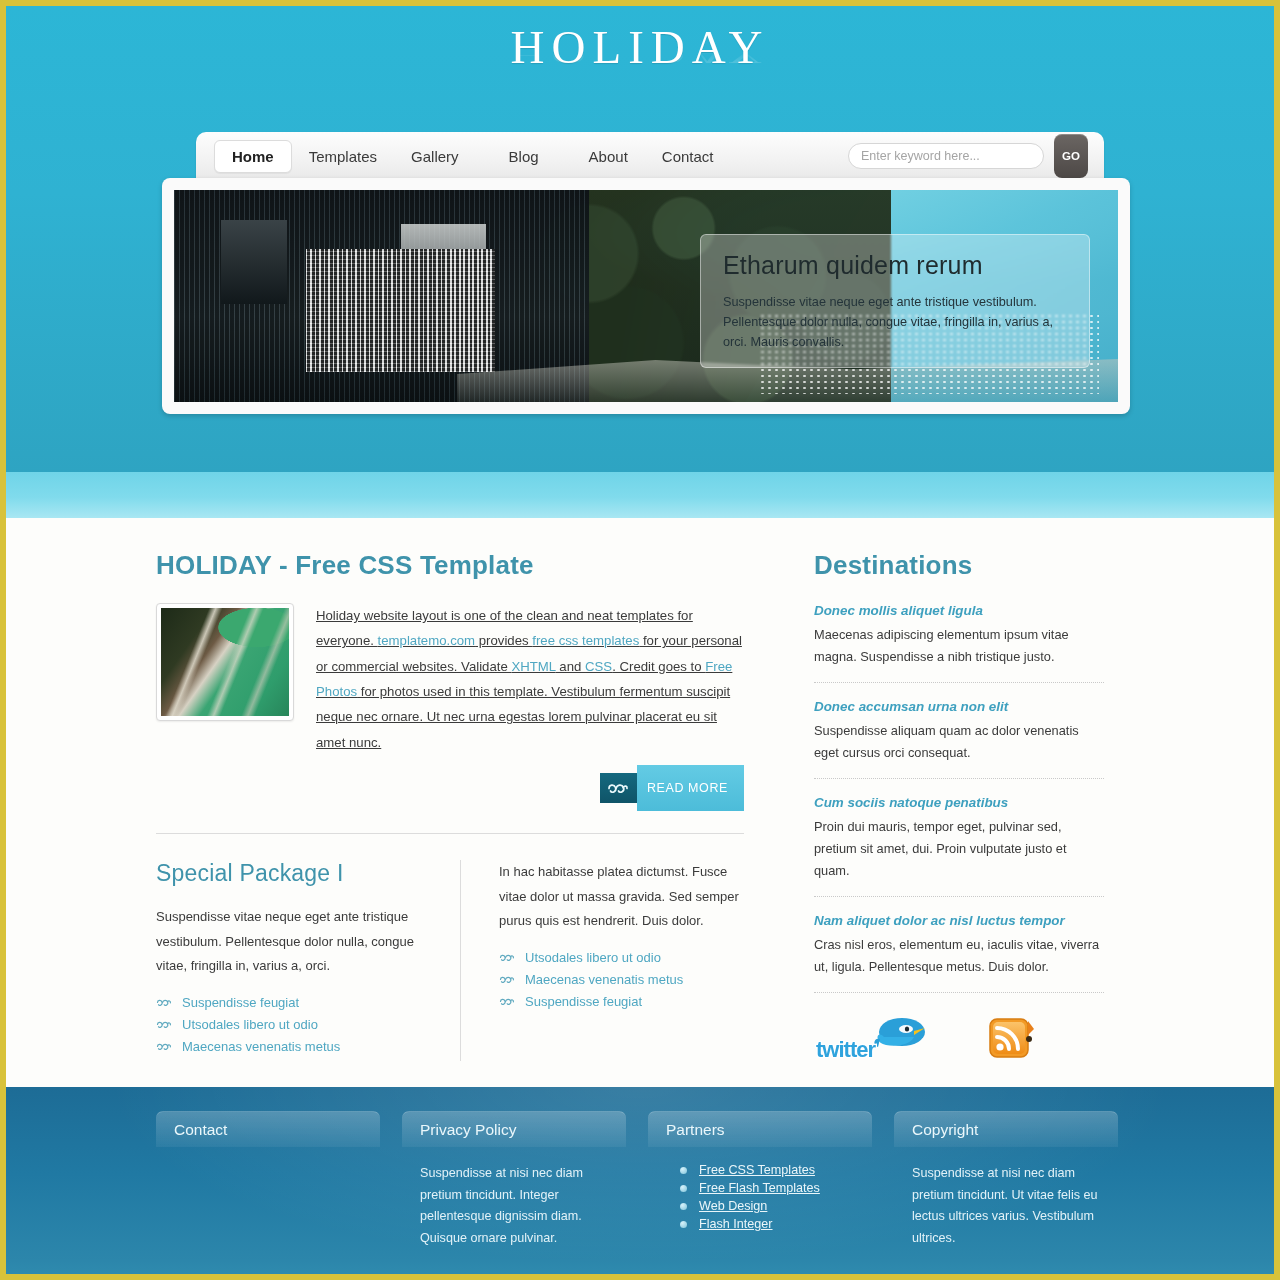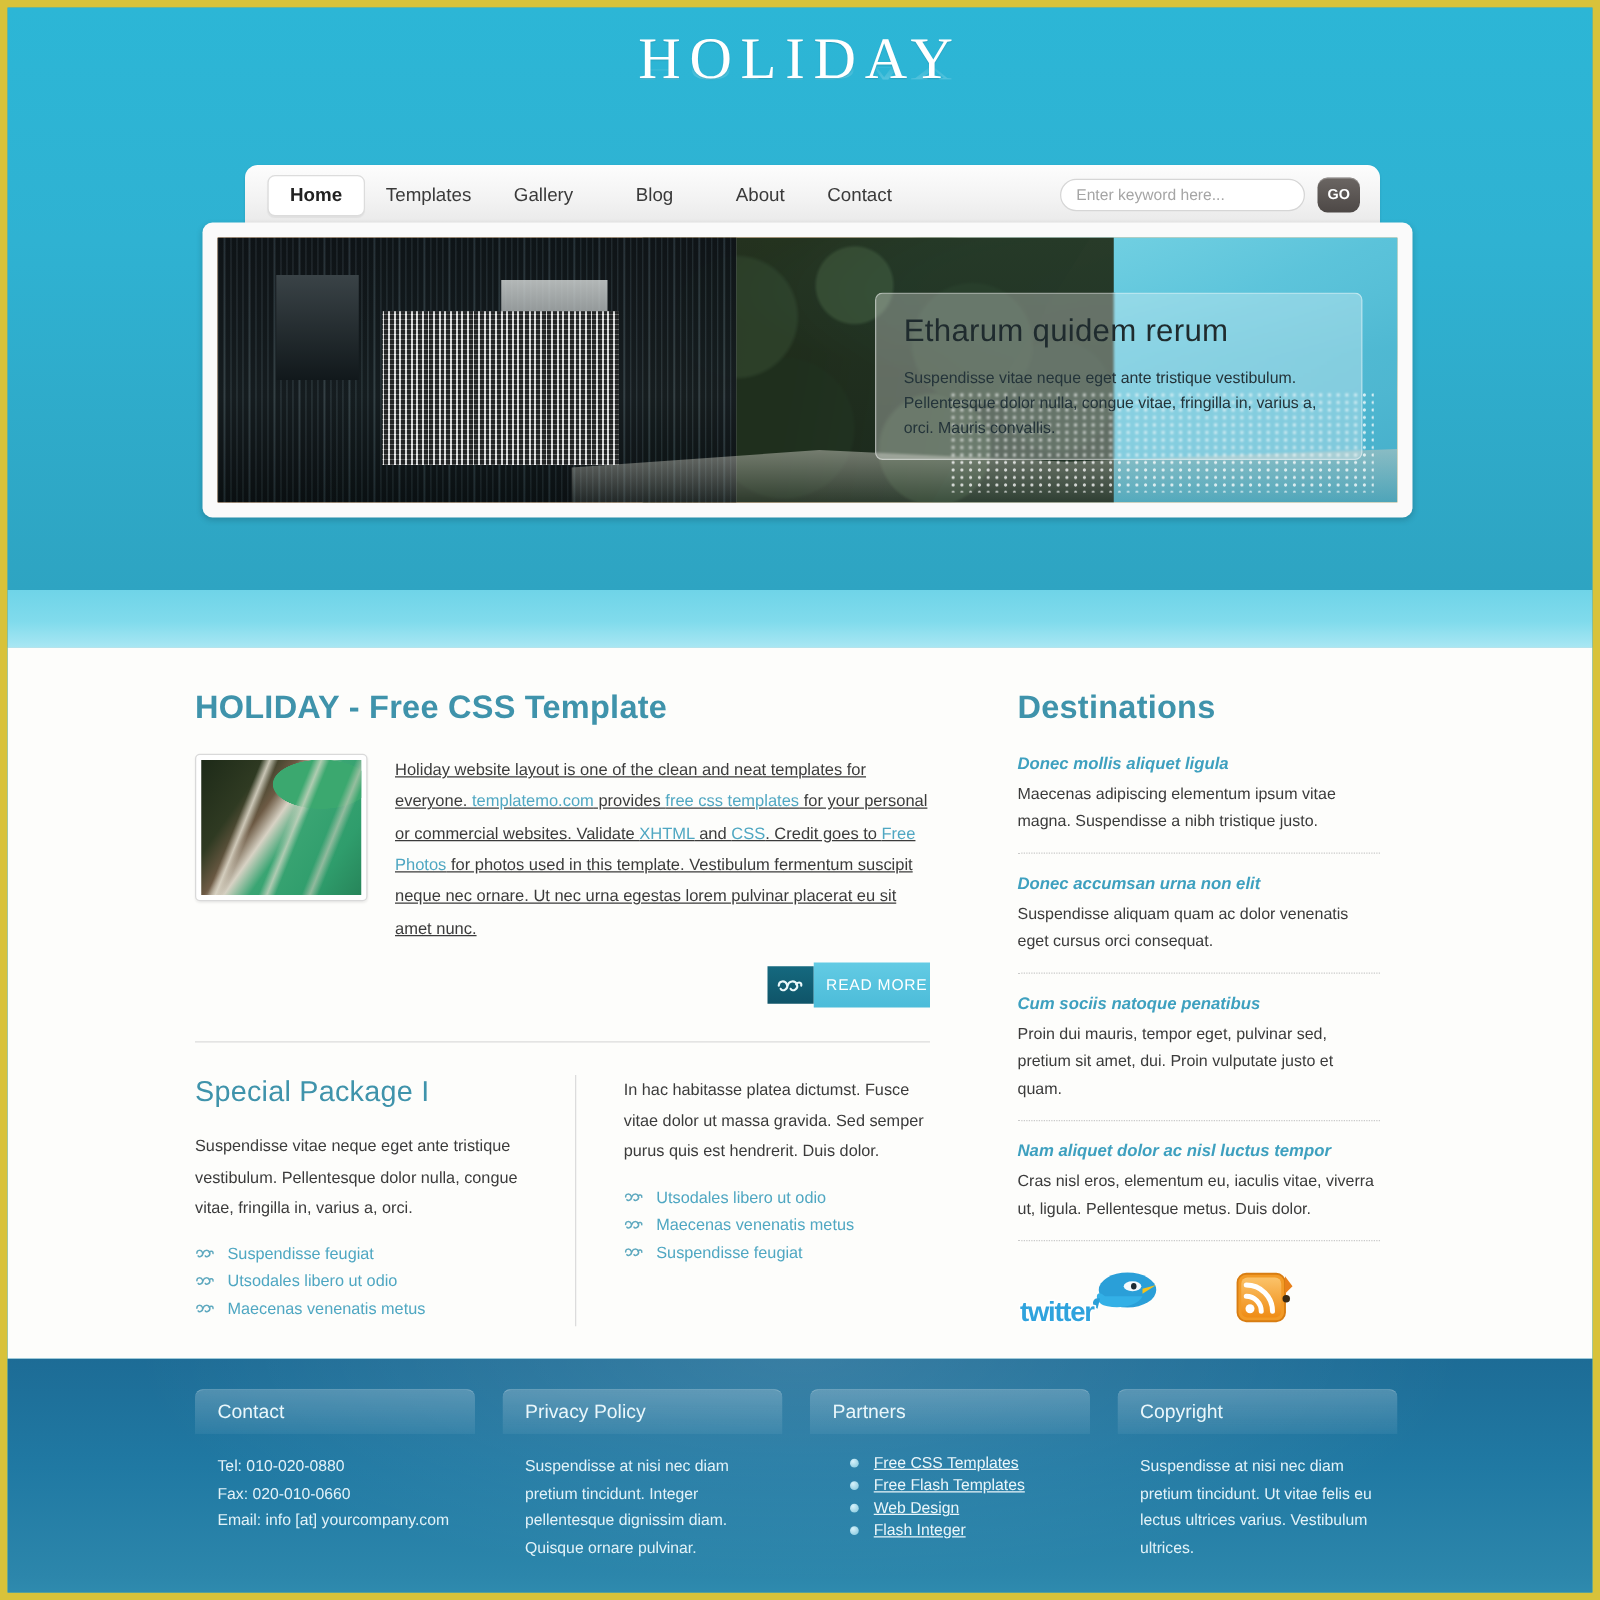--- a/index.html
+++ b/index.html
@@ -65,21 +65,21 @@
   .search-input{
     width:196px; height:26px;
     border:1px solid #d6d6d6; border-radius:13px;
     background:#fff; padding:0 12px;
     font-size:12.5px; color:#333;
     font-family:"Liberation Sans", sans-serif;
     outline:none;
   }
   .search-input::placeholder{ color:#a5a5a5; }
   .go-btn{
-    width:34px; height:28px; margin-left:10px;
+    width:34px; height:44px; margin-left:10px;
     background:linear-gradient(180deg,#6b6663 0%,#4d4846 100%);
     border:none; border-radius:8px;
     color:#fff; font-size:11.5px; font-weight:bold;
     font-family:"Liberation Sans", sans-serif;
     cursor:pointer;
     box-shadow:inset 0 1px 0 rgba(255,255,255,.25);
   }
 
   
   .slider{
@@ -226,21 +226,21 @@
   .readmore{
     display:flex; align-items:center; height:30px; cursor:pointer;
   }
   .readmore .icon-box{
     width:37px; height:30px;
     background:linear-gradient(180deg,#15697f 0%,#0f5468 100%);
     display:flex; align-items:center; justify-content:center;
   }
   .readmore .icon-box svg{ display:block; }
   .readmore .label{
-    height:36px; padding:0 2px 0 10px;
+    height:46px; padding:0 16px 0 10px;
     background:linear-gradient(180deg,#63cbe4 0%,#4cbcd9 100%);
     color:#ffffff; font-size:12.5px; letter-spacing:.6px;
     display:flex; align-items:center;
   }
 
   .hr{ height:1px; background:#dcdcdc; margin:30px 0 26px 0; }
 
   .pkgs{ display:flex; }
   .pkg{ width:282px; }
   .pkg.second{ padding-left:38px; border-left:1px solid #dcdcdc; margin-left:22px; }
@@ -506,25 +506,20 @@
         </div>
       </div>
     </div>
   </div>
 
   <div class="footer">
     <div class="footer-inner">
 
       <div class="fcol">
         <div class="fhead">Contact</div>
-        <div class="fbody">
-          <div>Tel: 010-020-0880</div>
-          <div>Fax: 020-010-0660</div>
-          <div>Email: info [at] yourcompany.com</div>
-        </div>
       </div>
 
       <div class="fcol">
         <div class="fhead">Privacy Policy</div>
         <div class="fbody">
           <p>Suspendisse at nisi nec diam pretium tincidunt. Integer pellentesque dignissim diam. Quisque ornare pulvinar.</p>
         </div>
       </div>
 
       <div class="fcol">

